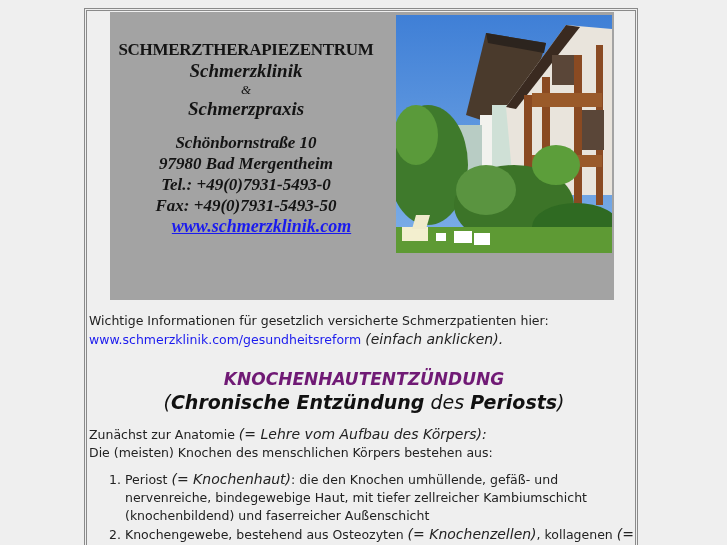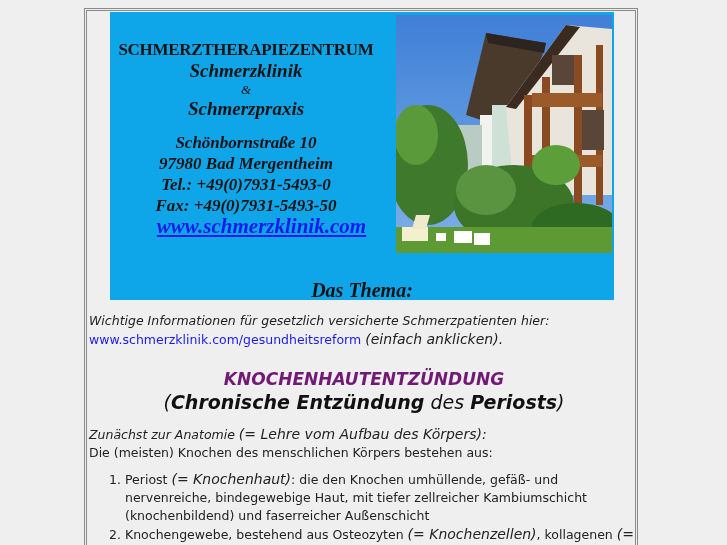--- a/index.html
+++ b/index.html
@@ -11,50 +11,50 @@
     position:relative;
   }
   .outer-box {
     position:absolute; left:84px; top:8px; width:554px; height:560px;
     border:3px double #8a8a8a;
     background:#efefef;
     box-sizing:border-box;
   }
   .header-image {
     position:absolute; left:110px; top:12px; width:504px; height:288px;
-    background:#0ea5e9;
+    background:#a3a3a3;
   }
   .contact-block {
     position:absolute; left:0; top:28px; width:272px;
     text-align:center;
     font-family:"Liberation Serif", "DejaVu Serif", serif;
     color:#141414;
   }
   .clinic-name { font-size:17px; font-weight:bold; letter-spacing:-0.3px; line-height:20px; }
   .clinic-sub { font-size:19px; font-style:italic; font-weight:bold; line-height:22px; }
   .amp { font-size:13px; font-style:italic; line-height:16px; }
   .addr { font-size:17px; font-style:italic; font-weight:bold; line-height:21px; }
   .spacer { height:12px; }
-  .site-link { font-size:21px; font-style:italic; font-weight:bold; color:#1a1aee; text-decoration:underline; line-height:21px;padding-left:31px; }
+  .site-link { font-size:18px; font-style:italic; font-weight:bold; color:#1a1aee; text-decoration:underline; line-height:21px;padding-left:31px; }
   .photo {
     position:absolute; left:286px; top:3px; width:216px; height:238px;
     overflow:hidden;
   }
   .theme-title {
     position:absolute; left:0; top:267px; width:100%;
     text-align:center;
     font-family:"Liberation Serif", "DejaVu Serif", serif;
     font-style:italic; font-weight:bold; font-size:20px; color:#141414;
   }
   .content {
     position:absolute; left:89px; top:312px; width:550px;
     font-size:12.5px; line-height:18px; color:#222;
   }
   .content p { margin:0; }
-  .italic { font-style:italic; }
+  .italic { }
   .small-italic { font-style:italic; font-size:14px; }
   .link { color:#1a1aee; }
   .topic-heading {
     text-align:center; font-weight:bold; font-style:italic; font-size:17px;
     margin-top:18px; line-height:24px; color:#701a75;
   }
   .topic-sub {
     text-align:center; font-style:italic; font-size:19px; line-height:22px; color:#111;
   }
   .topic-sub b { font-weight:bold; }
@@ -120,21 +120,20 @@
       <rect x="0" y="212" width="216" height="26" fill="#5e9a34"></rect>
 
       <rect x="6" y="212" width="26" height="14" fill="#f3efcf"></rect>
       <polygon points="20,200 34,200 30,214 16,214" fill="#efeacb"></polygon>
       <rect x="58" y="216" width="18" height="12" fill="#ffffff"></rect>
       <rect x="78" y="218" width="16" height="12" fill="#ffffff"></rect>
       <rect x="40" y="218" width="10" height="8" fill="#ffffff"></rect>
     </svg>
   </div>
 
-  <div class="theme-title">Das Thema:</div>
 </div>
 
 <div class="content">
   <p class="italic">Wichtige Informationen für gesetzlich versicherte Schmerzpatienten hier:</p>
   <p>
     <span class="link">www.schmerzklinik.com/gesundheitsreform</span>
     <span class="small-italic">(einfach anklicken).</span>
   </p>
 
   <div class="topic-heading">KNOCHENHAUTENTZÜNDUNG</div>

